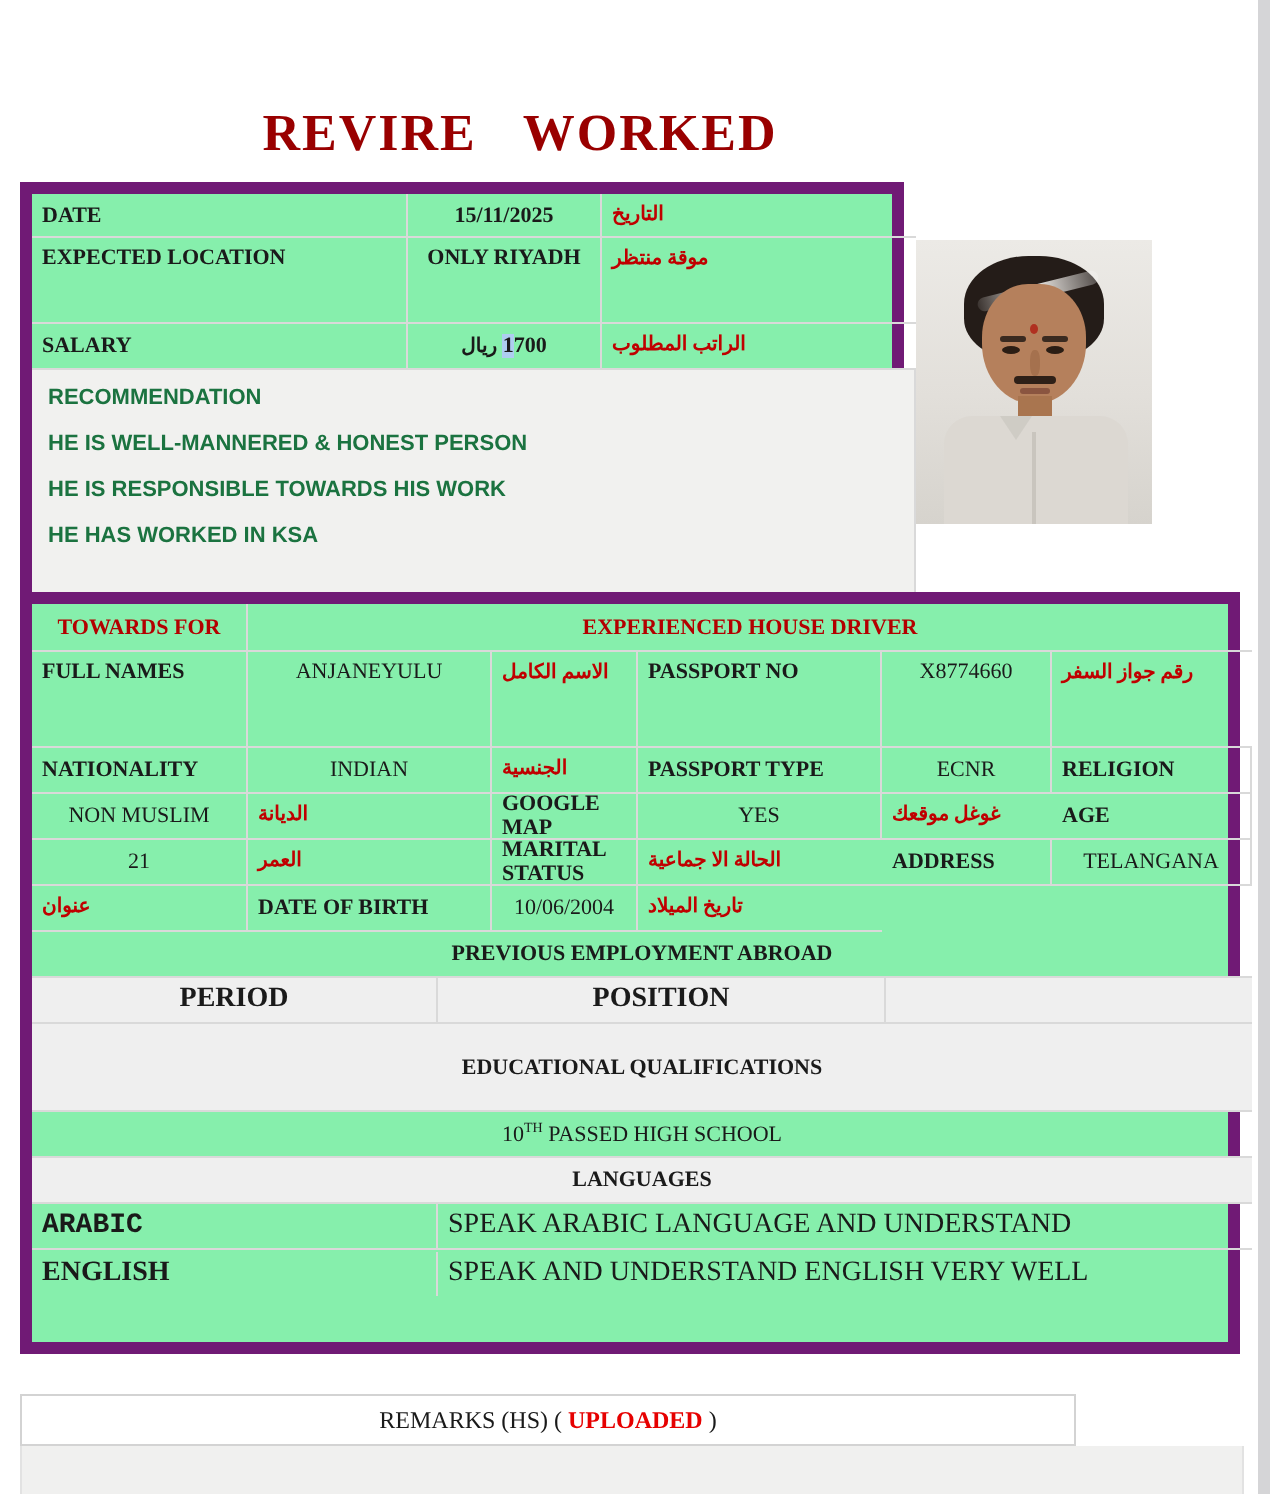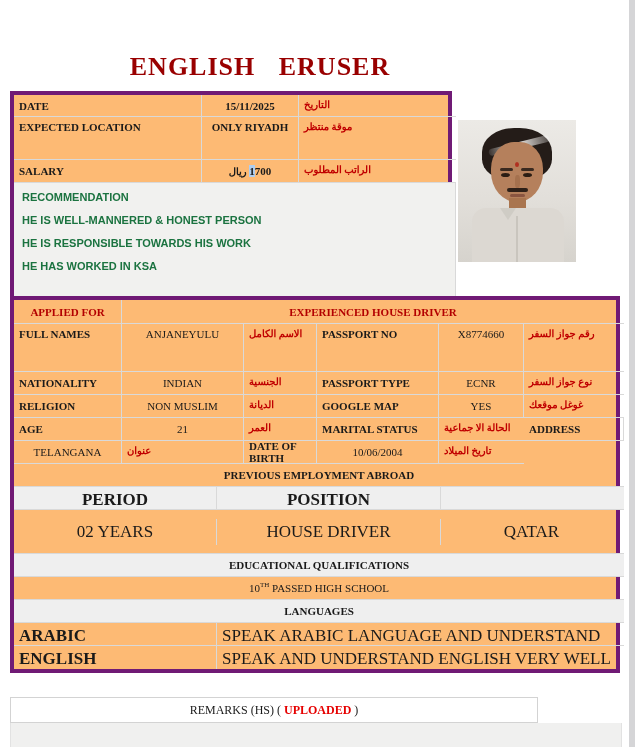--- a/index.html
+++ b/index.html
@@ -5,21 +5,21 @@
   html,body{margin:0;padding:0;background:#fff;}
   #page{position:relative;width:635px;height:747px;background:#ffffff;overflow:hidden;
         font-family:"Liberation Serif", serif;color:#1a1a1a;}
   .abs{position:absolute;}
 
   
   #title{left:0;top:52px;width:520px;text-align:center;font-size:26px;font-weight:bold;
          color:#990000;letter-spacing:1px;word-spacing:16px;}
 
   
-  .doc-table{background:#fdba74;border:4px solid #701a75;box-sizing:border-box;}
+  .doc-table{background:#86efac;border:6px solid #701a75;box-sizing:border-box;}
   .cell{box-sizing:border-box;border-right:1px solid #d9d9d9;border-bottom:1px solid #d9d9d9;
         display:flex;align-items:center;padding:2px 5px;font-size:11px;overflow:hidden;}
   .cell.lastcol{border-right:none;}
   .cell.lastrow{border-bottom:none;}
   .lbl{font-weight:bold;}
   .val{justify-content:center;text-align:center;}
   .valb{font-weight:bold;}
   .ar{justify-content:flex-end;text-align:right;color:#c00000;font-size:10px;font-weight:bold;
       direction:rtl;align-items:flex-start;padding-top:4px;}
 
@@ -53,37 +53,37 @@
              grid-template-columns:108px 122px 73px 122px 85px 100px;
              grid-template-rows:24px 48px 23px 23px 23px 23px 23px 23px 44px 23px 23px 23px 23px 23px;}
   .redhead{color:#b30000;font-weight:bold;justify-content:center;text-align:center;}
   .span-rest{grid-column:2 / -1;}
   .full{grid-column:1 / -1;}
   .center-b{justify-content:center;text-align:center;font-weight:bold;}
   .center-n{justify-content:center;text-align:left;}
   .grey{background:#efefef;}
   .subgrid3{display:grid;grid-template-columns:203px 224px 181px;padding:0;border-right:none;}
   .subgrid2{display:grid;grid-template-columns:203px 405px;padding:0;border-right:none;}
-  .subcell{box-sizing:border-box;border-right:1px solid #d9d9d9;display:flex;align-items:flex-start;padding:3px 5px;font-size:17px;}
+  .subcell{box-sizing:border-box;border-right:1px solid #d9d9d9;display:flex;align-items:flex-start;padding:3px 5px;font-size:14px;}
   .subcell.lastcol{border-right:none;}
   sup{font-size:7px;vertical-align:super;line-height:1;}
 
   
   #remarks{left:10px;top:697px;width:528px;height:26px;border:1px solid #d3d3d3;box-sizing:border-box;
            display:flex;align-items:center;justify-content:center;font-size:12px;}
   #remarks .upl{color:#e60000;font-weight:bold;margin:0 3px;}
   #bottom-grey{left:10px;top:723px;width:610px;height:24px;background:#f0f0ef;border-left:1px solid #e2e2e2;border-right:1px solid #e2e2e2;}
   #right-strip{left:629px;top:0;width:6px;height:747px;background:#d5d5d7;}
 </style>
 </head>
 <body>
 
 <div id="page">
 
-  <div id="title" class="abs">ENGLISH ERUSER</div>
+  <div id="title" class="abs">REVIRE WORKED</div>
 
   <div id="table1" class="abs doc-table">
     <div class="cell lbl">DATE</div>
     <div class="cell val valb">15/11/2025</div>
     <div class="cell ar lastcol">التاريخ</div>
 
     <div class="cell lbl" style="align-items:flex-start;padding-top:4px;">EXPECTED LOCATION</div>
     <div class="cell val valb" style="align-items:flex-start;padding-top:4px;">ONLY RIYADH</div>
     <div class="cell ar lastcol">موقة منتظر</div>
 
@@ -117,36 +117,35 @@
       <div class="mouth"></div>
     </div>
     <div class="neck"></div>
     <div class="shirt"></div>
     <div class="collar"></div>
     <div class="btnline"></div>
   </div>
 
   <div id="maintable" class="abs doc-table">
 
-    <div class="cell redhead">APPLIED FOR</div>
+    <div class="cell redhead">TOWARDS FOR</div>
     <div class="cell redhead span-rest lastcol">EXPERIENCED HOUSE DRIVER</div>
 
     <div class="cell lbl" style="align-items:flex-start;padding-top:4px;">FULL NAMES</div>
     <div class="cell center-n" style="align-items:flex-start;padding-top:4px;">ANJANEYULU</div>
     <div class="cell ar">الاسم الكامل</div>
     <div class="cell lbl" style="align-items:flex-start;padding-top:4px;">PASSPORT NO</div>
     <div class="cell center-n" style="align-items:flex-start;padding-top:4px;">X8774660</div>
     <div class="cell ar lastcol">رقم جواز السفر</div>
 
     <div class="cell lbl">NATIONALITY</div>
     <div class="cell center-n">INDIAN</div>
     <div class="cell ar">الجنسية</div>
     <div class="cell lbl">PASSPORT TYPE</div>
     <div class="cell center-n">ECNR</div>
-    <div class="cell ar lastcol">نوع جواز السفر</div>
 
     <div class="cell lbl">RELIGION</div>
     <div class="cell center-n">NON MUSLIM</div>
     <div class="cell ar">الديانة</div>
     <div class="cell lbl">GOOGLE MAP</div>
     <div class="cell center-n">YES</div>
     <div class="cell ar lastcol">غوغل موقعك</div>
 
     <div class="cell lbl">AGE</div>
     <div class="cell center-n">21</div>
@@ -161,35 +160,30 @@
     <div class="cell center-n">10/06/2004</div>
     <div class="cell ar lastcol">تاريخ الميلاد</div>
 
     <div class="cell full center-b lastcol">PREVIOUS EMPLOYMENT ABROAD</div>
 
     <div class="cell full subgrid3 lastcol grey">
       <div class="subcell center-b" style="justify-content:center;">PERIOD</div>
       <div class="subcell center-b" style="justify-content:center;">POSITION</div>
     </div>
 
-    <div class="cell full subgrid3 lastcol">
-      <div class="subcell" style="justify-content:center;">02 YEARS</div>
-      <div class="subcell" style="justify-content:center;">HOUSE DRIVER</div>
-      <div class="subcell lastcol" style="justify-content:center;">QATAR</div>
-    </div>
 
     <div class="cell full center-b lastcol grey">EDUCATIONAL QUALIFICATIONS</div>
     <div class="cell full center-n lastcol">
       <span><span>10</span><sup>TH</sup><span> PASSED HIGH SCHOOL</span></span>
     </div>
 
     <div class="cell full center-b lastcol grey">LANGUAGES</div>
 
     <div class="cell full subgrid2 lastcol">
-      <div class="subcell lbl" style="align-items:center;">ARABIC</div>
+      <div class="subcell lbl" style="align-items:center;font-family:Liberation Mono, monospace;">ARABIC</div>
       <div class="subcell lastcol" style="align-items:center;">SPEAK ARABIC LANGUAGE AND UNDERSTAND</div>
     </div>
     <div class="cell full subgrid2 lastcol lastrow">
       <div class="subcell lbl" style="align-items:center;border-bottom:none;">ENGLISH</div>
       <div class="subcell lastcol" style="align-items:center;border-bottom:none;">SPEAK AND UNDERSTAND ENGLISH VERY WELL</div>
     </div>
   </div>
 
   <div id="remarks" class="abs">
     <span>REMARKS (HS) (</span>

